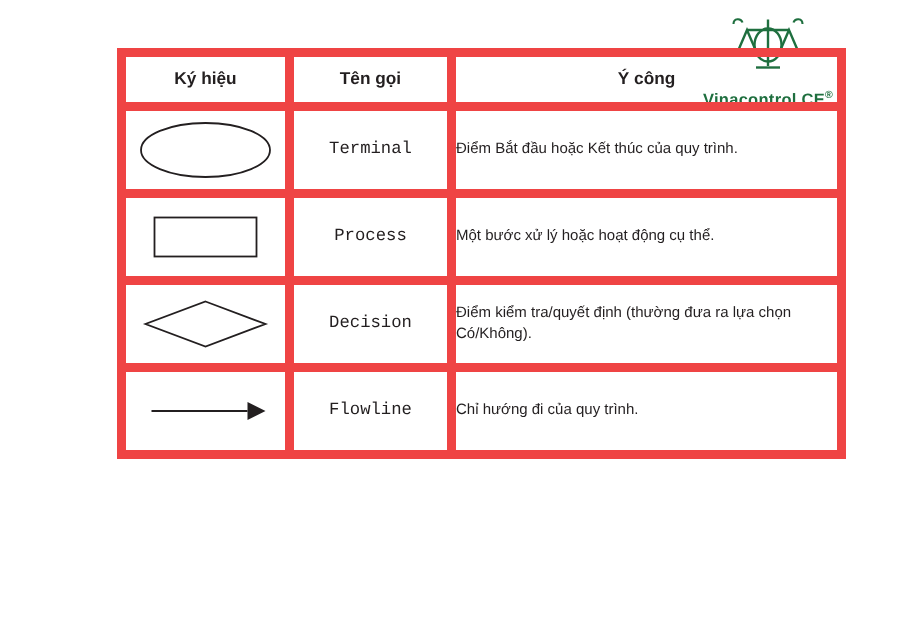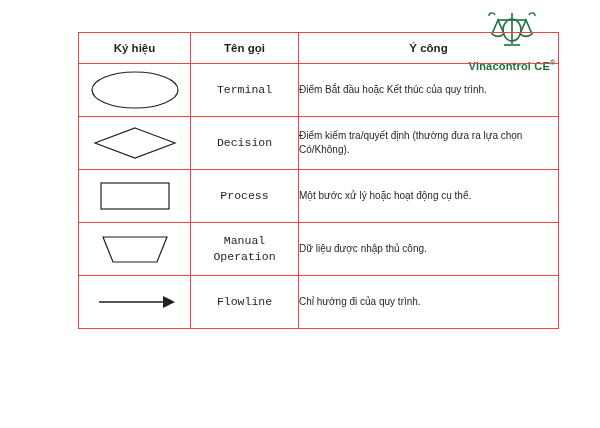--- a/index.html
+++ b/index.html
@@ -94,21 +94,21 @@
     left: 78px;
     top: 32px;
     width: 480px;
   }
   table.flow {
     border-collapse: collapse;
     width: 480px;
     table-layout: fixed;
   }
   table.flow th, table.flow td {
-    border: 1px solid #ef4444;
+    border: 6px solid #ef4444;
     vertical-align: middle;
     padding: 0;
     margin-left: 36px;
   }
   table.flow th {
     height: 30px;
     font-size: 11.5px;
     font-weight: bold;
     color: #231f20;
     text-align: center;
@@ -198,48 +198,37 @@
                 </svg>
             </span>
           </td>
           <td class="name">Terminal</td>
           <td class="mean">Điểm Bắt đầu hoặc Kết thúc của quy trình.</td>
         </tr>
         <tr>
           <td class="sym">
             <span>
               <svg width="92" height="42" viewBox="0 0 92 42">
+                  <rect x="12" y="8" width="68" height="26" fill="none" stroke="#231f20" stroke-width="1.2"></rect>
+                </svg>
+            </span>
+          </td>
+          <td class="name">Process</td>
+          <td class="mean">Một bước xử lý hoặc hoạt động cụ thể.</td>
+        </tr>
+        <tr>
+          <td class="sym">
+            <span>
+              <svg width="92" height="42" viewBox="0 0 92 42">
                   <polygon points="46,6 86,21 46,36 6,21" fill="none" stroke="#231f20" stroke-width="1.2"></polygon>
                 </svg>
             </span>
           </td>
           <td class="name">Decision</td>
           <td class="mean">Điểm kiểm tra/quyết định (thường đưa ra lựa chọn Có/Không).</td>
-        </tr>
-        <tr>
-          <td class="sym">
-            <span>
-              <svg width="92" height="42" viewBox="0 0 92 42">
-                  <rect x="12" y="8" width="68" height="26" fill="none" stroke="#231f20" stroke-width="1.2"></rect>
-                </svg>
-            </span>
-          </td>
-          <td class="name">Process</td>
-          <td class="mean">Một bước xử lý hoặc hoạt động cụ thể.</td>
-        </tr>
-        <tr>
-          <td class="sym">
-            <span>
-              <svg width="92" height="42" viewBox="0 0 92 42">
-                  <polygon points="14,9 78,9 68,34 24,34" fill="none" stroke="#231f20" stroke-width="1.2"></polygon>
-                </svg>
-            </span>
-          </td>
-          <td class="name">Manual Operation</td>
-          <td class="mean">Dữ liệu được nhập thủ công.</td>
         </tr>
         <tr>
           <td class="sym">
             <span>
               <svg width="92" height="42" viewBox="0 0 92 42">
                 <line x1="10" y1="21" x2="74" y2="21" stroke="#231f20" stroke-width="1.4"></line>
                 <polygon points="74,15 86,21 74,27" fill="#231f20"></polygon>
               </svg>
             </span>
           </td>

